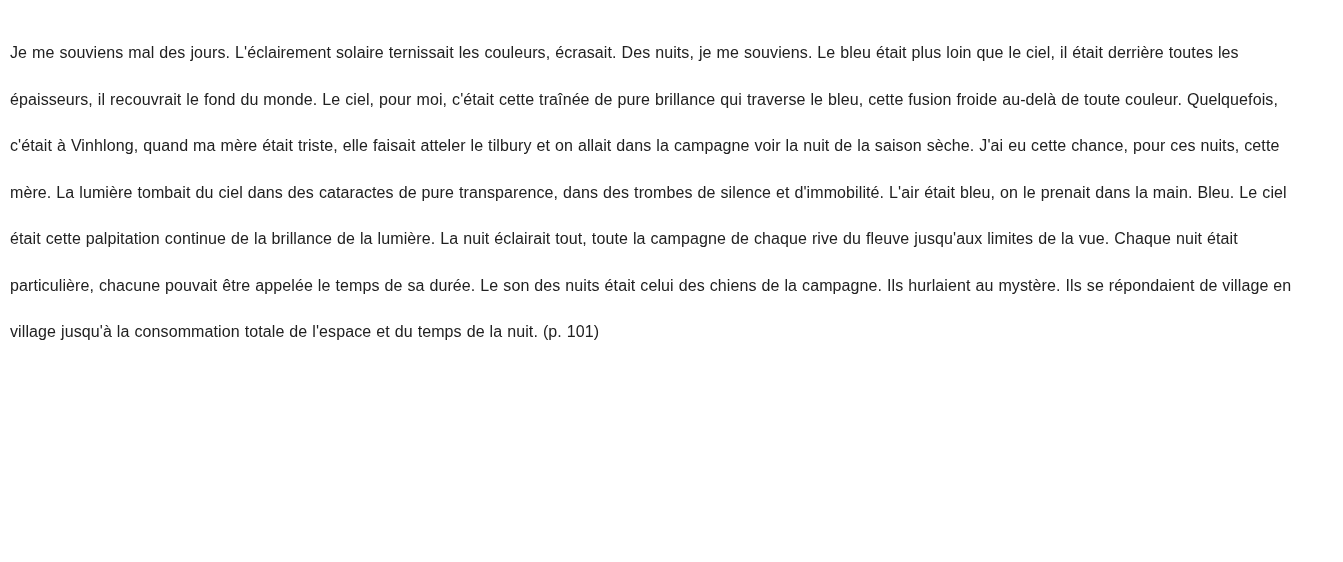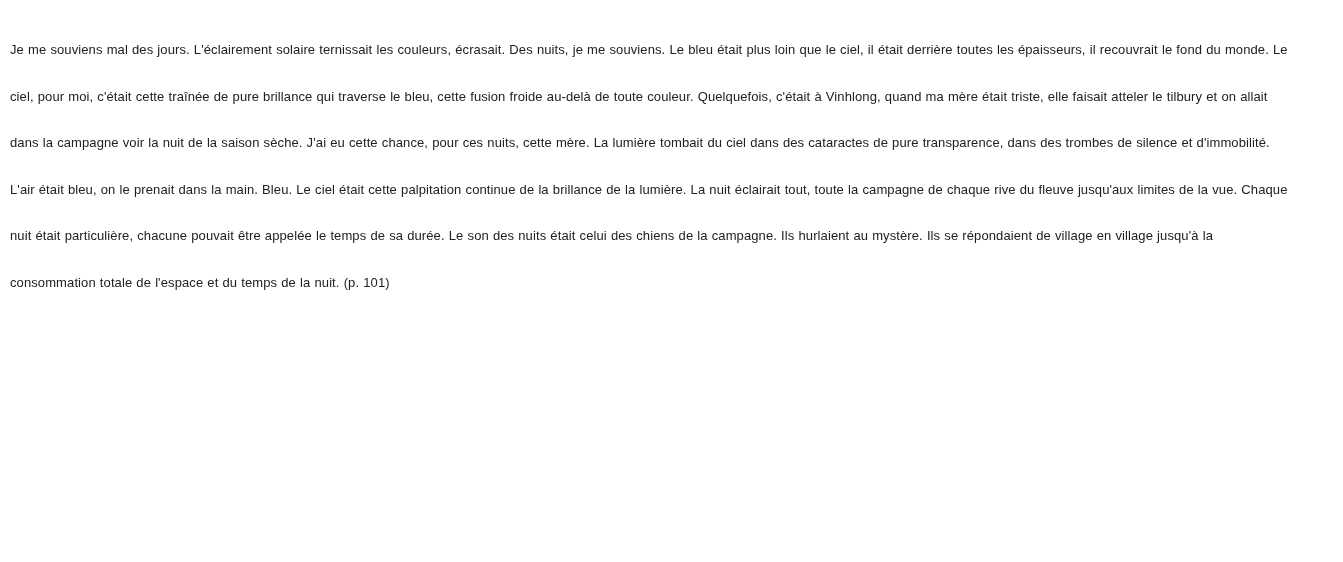--- a/index.html
+++ b/index.html
@@ -15,21 +15,21 @@
     -webkit-font-smoothing: antialiased;
   }
   .page {
     box-sizing: border-box;
     width: 1343px;
     height: 562px;
     padding: 14px 46px 10px 10px;
     background: #ffffff;
   }
   .passage {
-    font-size: 13px;
+    font-size: 16px;
     line-height: 46.5px;
     letter-spacing: 0.1px;
     color: #212121;
     text-align: left;
     word-spacing: 0.4px;
     white-space: normal;
   }
 </style>
 </head>
 <body>

